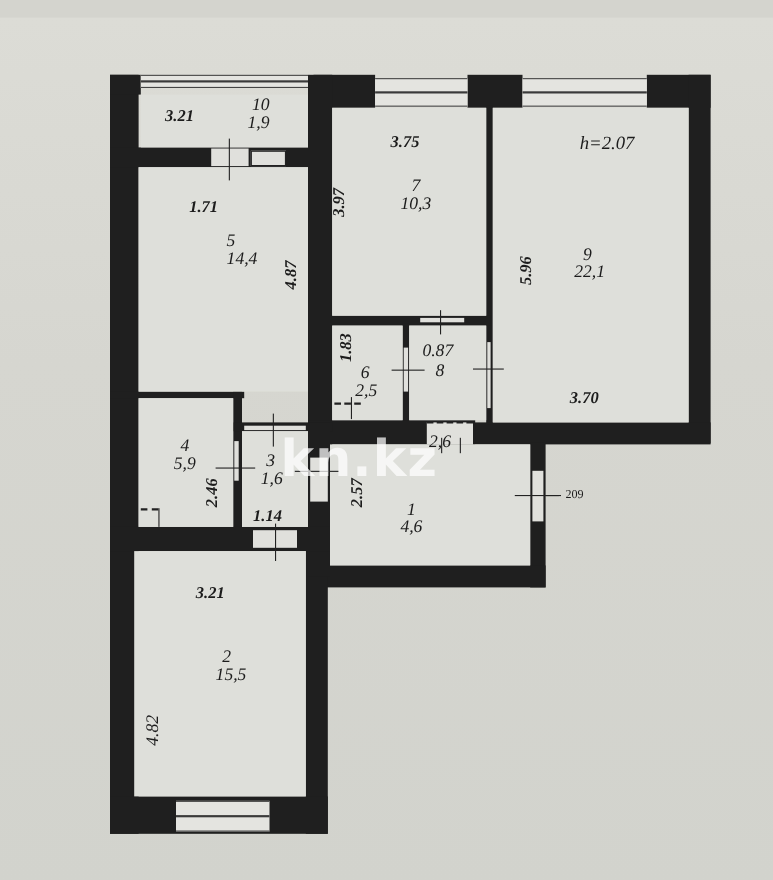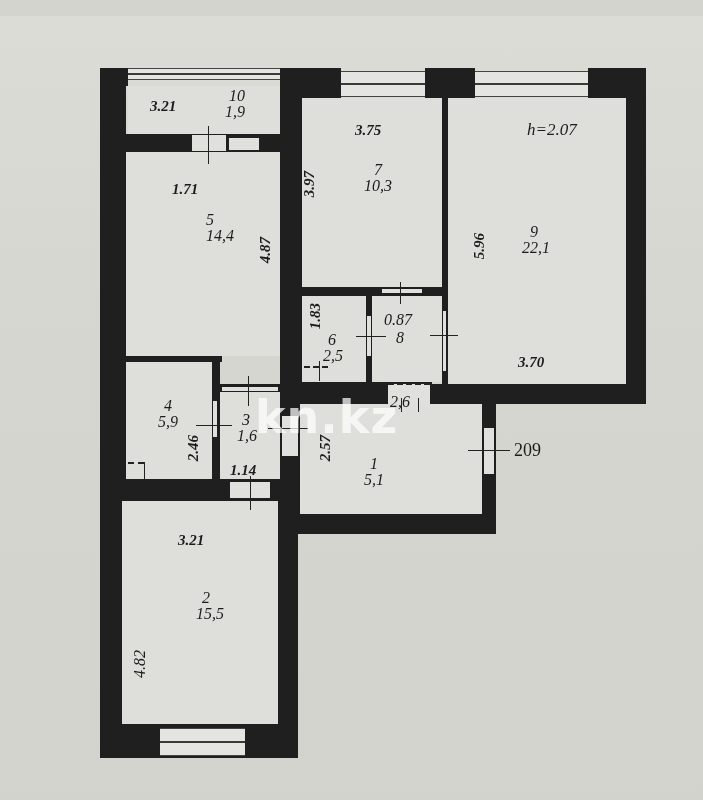--- a/index.html
+++ b/index.html
@@ -145,24 +145,24 @@
   <div class="lbl num" style="left:158px;top:382px;width:20px;">4</div>
   <div class="lbl num" style="left:152px;top:398px;width:32px;">5,9</div>
   <div class="lbl dim rot" style="left:180px;top:424px;">2.46</div>
 
   <div class="lbl num" style="left:236px;top:396px;width:20px;">3</div>
   <div class="lbl num" style="left:232px;top:412px;width:30px;">1,6</div>
   <div class="lbl dim" style="left:230px;top:446px;">1.14</div>
 
   <div class="lbl dim rot" style="left:312px;top:424px;">2.57</div>
   <div class="lbl num" style="left:364px;top:440px;width:20px;">1</div>
-  <div class="lbl num" style="left:358px;top:456px;width:32px;">5,1</div>
+  <div class="lbl num" style="left:358px;top:456px;width:32px;">4,6</div>
 
   <div class="lbl dim" style="left:178px;top:516px;">3.21</div>
   <div class="lbl num" style="left:196px;top:574px;width:20px;">2</div>
   <div class="lbl num" style="left:190px;top:590px;width:40px;">15,5</div>
   <div class="lbl rot" style="left:126px;top:640px;">4.82</div>
 
   <div class="tick-h" style="left:496px;top:434px;width:14px;"></div>
-  <div class="lbl" style="left:514px;top:426px;font-style:normal;font-size:18px;">209</div>
+  <div class="lbl" style="left:514px;top:426px;font-style:normal;font-size:11px;">209</div>
 
   <div class="watermark">kn.kz</div>
 </div>
 
 </body></html>

